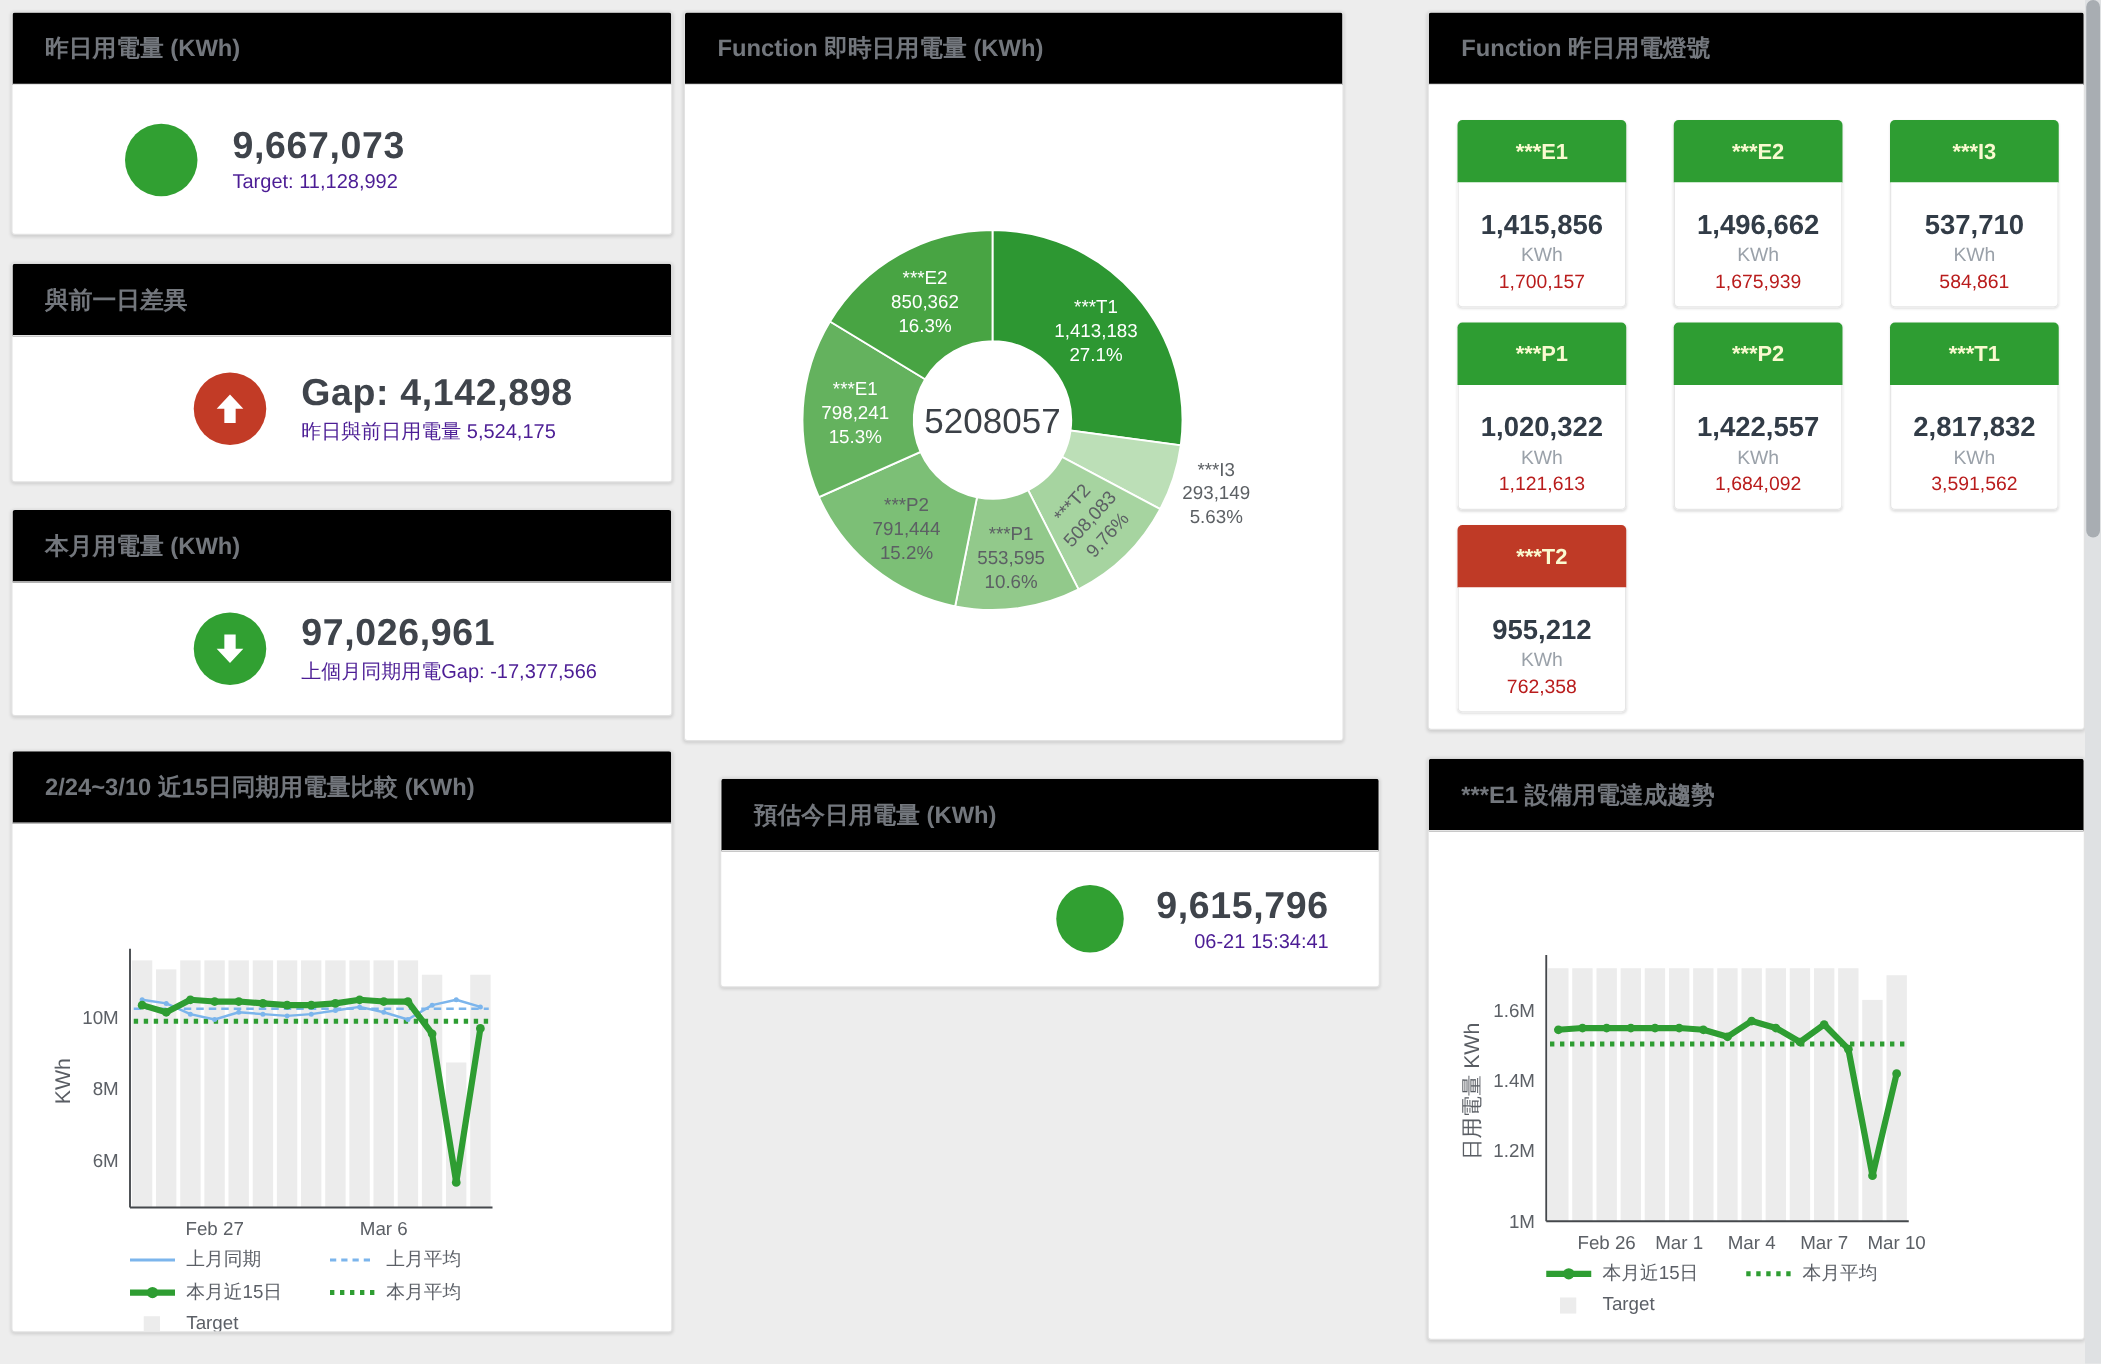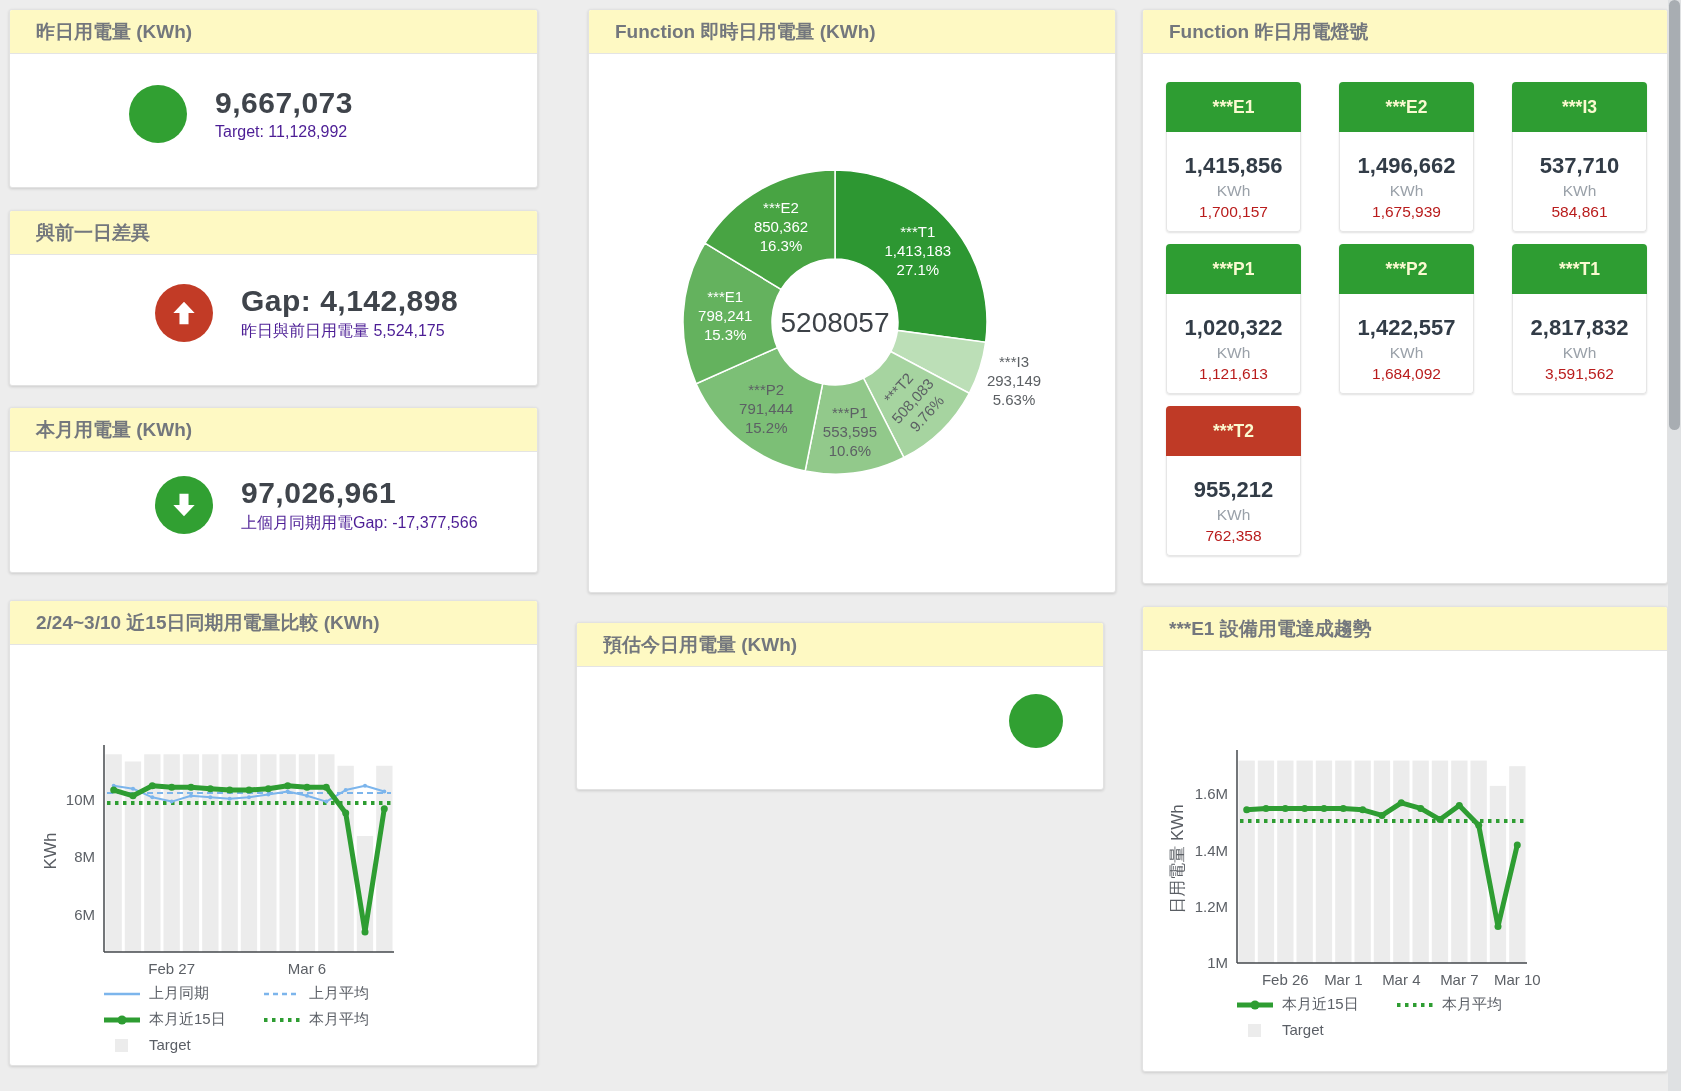--- a/index.html
+++ b/index.html
@@ -1,21 +1,21 @@
 <!DOCTYPE html>
 <html><head>
 <meta charset="utf-8">
 <style>
   * { margin:0; padding:0; box-sizing:border-box; }
   html,body { width:1681px; height:1091px; overflow:hidden; }
   body { background:#ededed; font-family:"Liberation Sans","DejaVu Sans",sans-serif; position:relative; }
   .stage { position:absolute; inset:0; }
   .card { position:absolute; background:#fff; border:1px solid #e2e2e2; border-radius:3px;
           box-shadow:0 1px 3px rgba(0,0,0,.14); overflow:hidden; }
-  .card-header { height:44px; background:#fef9c3; border-bottom:1px solid #e4e4e4;
+  .card-header { height:58px; background:#000000; border-bottom:1px solid #e4e4e4;
                  display:flex; align-items:center; padding:0 26px;
                  font-size:19px; font-weight:bold; color:#73777d; }
   .card-body { position:relative; }
 
   
   .kpi-row { display:flex; align-items:center; height:100%; }
   .kpi-circle { width:58px; height:58px; border-radius:50%; flex:0 0 58px;
                 display:flex; align-items:center; justify-content:center; }
   .kpi-circle.green { background:#31a032; }
   .kpi-circle.red { background:#c23b26; }
@@ -49,21 +49,21 @@
   .scroll-thumb { position:absolute; left:1px; top:0; width:11px; height:430px; background:#a8adb2; border-radius:6px; }
 </style>
 </head>
 <body>
 
 <div class="stage">
 
   <div class="card" style="left:9px; top:9px; width:529px; height:179px;">
     <div class="card-header">昨日用電量 (KWh)</div>
     <div class="card-body" style="height:119px;">
-      <div class="kpi-row" style="padding-left:119px;">
+      <div class="kpi-row" style="padding-left:90px;">
         <div class="kpi-circle green"></div>
         <div class="kpi-text">
           <div class="kpi-value">9,667,073</div>
           <div class="kpi-sub">Target: 11,128,992</div>
         </div>
       </div>
     </div>
   </div>
 
   <div class="card" style="left:9px; top:210px; width:529px; height:176px;">
@@ -191,21 +191,21 @@
           <div class="lg-item" style="width: 160px;">
             <svg width="40" height="14">
               <rect x="13" y="1" width="13" height="13" fill="#ececec"></rect>
             </svg>
             <span>Target</span>
           </div>
         </div>
     </div>
   </div>
 
-  <div class="card" style="left:588px; top:9px; width:528px; height:584px;">
+  <div class="card" style="left:547px; top:9px; width:528px; height:584px;">
     <div class="card-header">Function 即時日用電量 (KWh)</div>
     <div class="card-body" style="height:524px;">
       <svg id="donut-svg" width="528" height="524">
           <path d="M246.00 116.00 A152 152 0 0 1 396.63 288.32 L308.43 276.42 A63 63 0 0 0 246.00 205.00 Z" fill="#2d9732" stroke="#fff" stroke-width="1.5"></path>
           <g transform="translate(328.8,195.6)">
             <text x="0" y="-13" text-anchor="middle" fill="#ffffff" class="slice-label"><tspan x="0" dy="0">***T1</tspan><tspan x="0" dy="19">1,413,183</tspan><tspan x="0" dy="19">27.1%</tspan></text>
           </g>
           <path d="M396.63 288.32 A152 152 0 0 1 380.27 339.24 L301.65 297.53 A63 63 0 0 0 308.43 276.42 Z" fill="#bcdfb7" stroke="#fff" stroke-width="1.5"></path>
           <g transform="translate(425.0,325.5)">
             <text x="0" y="-13" text-anchor="middle" fill="#5c6064" class="slice-label"><tspan x="0" dy="0">***I3</tspan><tspan x="0" dy="19">293,149</tspan><tspan x="0" dy="19">5.63%</tspan></text>
@@ -233,20 +233,24 @@
           <text x="246" y="278" text-anchor="middle" class="donut-center">5208057</text>
         </svg>
     </div>
   </div>
 
   <div class="card" style="left:576px; top:622px; width:528px; height:168px;">
     <div class="card-header">預估今日用電量 (KWh)</div>
     <div class="card-body" style="height:108px;">
       <div class="kpi-row" style="justify-content:flex-end; padding-right:40px;">
         <div class="kpi-circle green" style="width:54px;height:54px;flex:0 0 54px;"></div>
+        <div class="kpi-text" style="text-align:right; margin-left:26px;">
+          <div class="kpi-value">9,615,796</div>
+          <div class="kpi-sub">06-21 15:34:41</div>
+        </div>
       </div>
     </div>
   </div>
 
   <div class="card" style="left:1142px; top:9px; width:526px; height:575px;">
     <div class="card-header">Function 昨日用電燈號</div>
     <div class="card-body" style="height:515px;">
       <div class="tiles-grid" id="tiles-grid">
           <div class="tile">
             <div class="tile-head green">***E1</div>

